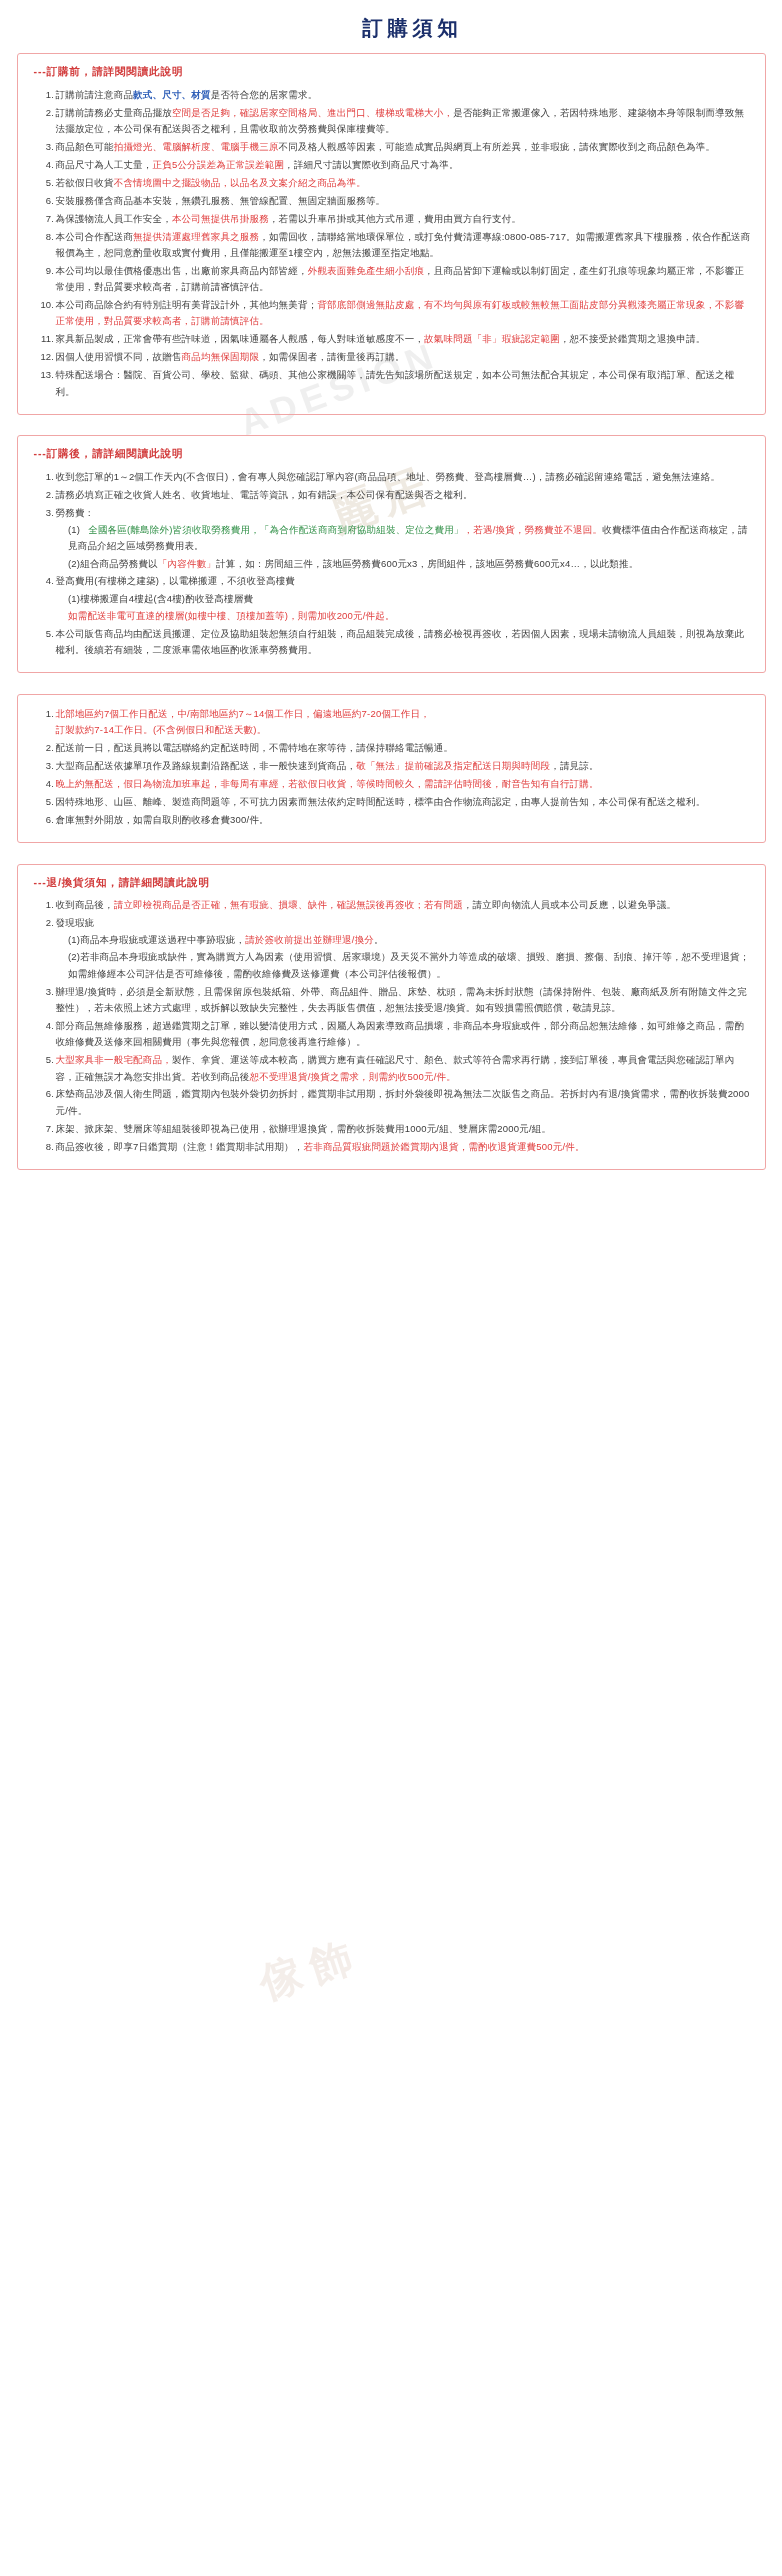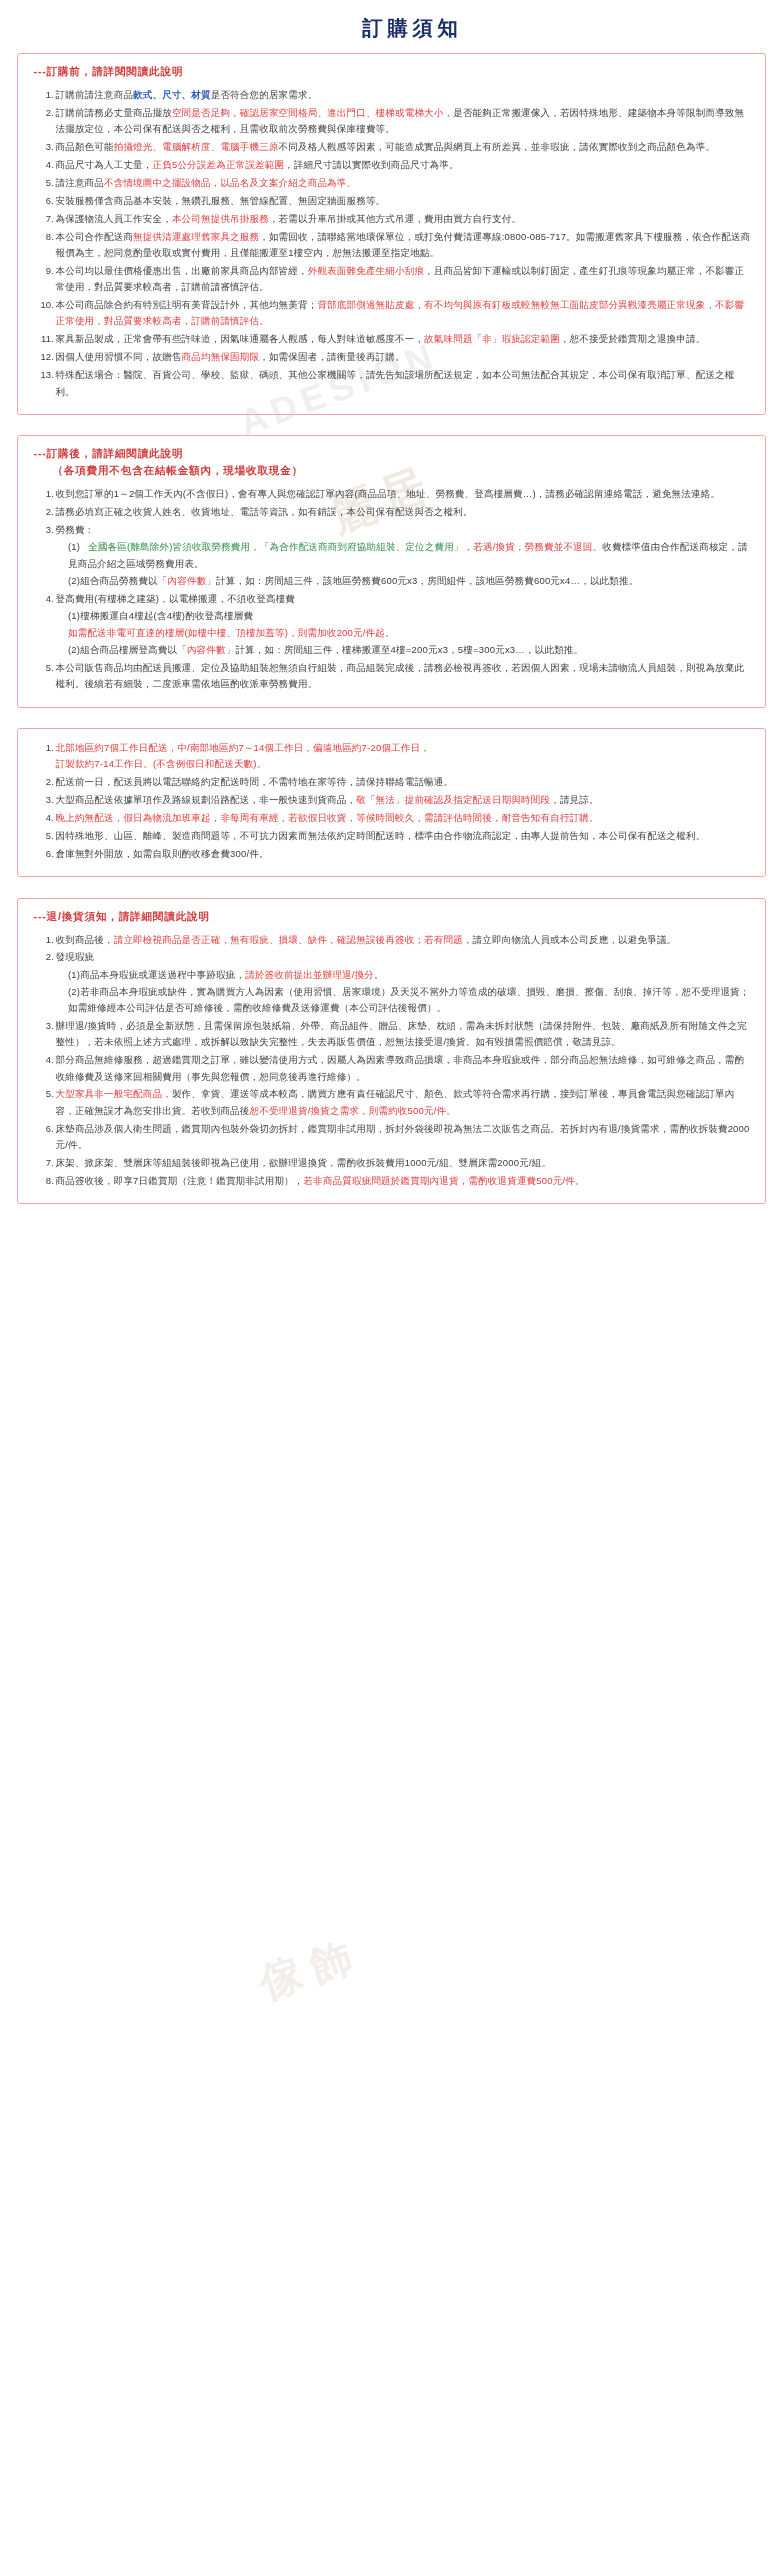--- a/index.html
+++ b/index.html
@@ -125,51 +125,49 @@
 
   <div class="main-title">訂購須知</div>
 
   <div class="panel">
     <div class="panel-head">---訂購前，請詳閱閱讀此說明</div>
     <ol class="list">
       <li><span class="plain">訂購前請注意商品</span><span class="blue bold">款式、尺寸、材質</span><span class="plain">是否符合您的居家需求。</span></li>
       <li><span class="plain">訂購前請務必丈量商品擺放</span><span class="red">空間是否足夠，確認居家空間格局、進出門口、樓梯或電梯大小，</span><span class="plain">是否能夠正常搬運傢入，若因特殊地形、建築物本身等限制而導致無法擺放定位，本公司保有配送與否之權利，且需收取前次勞務費與保庫樓費等。</span></li>
       <li><span class="plain">商品顏色可能</span><span class="red">拍攝燈光、電腦解析度、電腦手機三原</span><span class="plain">不同及格人觀感等因素，可能造成實品與網頁上有所差異，並非瑕疵，請依實際收到之商品顏色為準。</span></li>
       <li><span class="plain">商品尺寸為人工丈量，</span><span class="red">正負5公分誤差為正常誤差範圍</span><span class="plain">，詳細尺寸請以實際收到商品尺寸為準。</span></li>
-      <li><span class="plain">請注意商品</span><span class="red">不含情境圖中之擺設物品，以品名及文案介紹之商品為準。</span></li>
+      <li><span class="plain">若欲假日收貨</span><span class="red">不含情境圖中之擺設物品，以品名及文案介紹之商品為準。</span></li>
       <li><span class="plain">安裝服務僅含商品基本安裝，無鑽孔服務、無管線配置、無固定牆面服務等。</span></li>
       <li><span class="plain">為保護物流人員工作安全，</span><span class="red">本公司無提供吊掛服務</span><span class="plain">，若需以升車吊掛或其他方式吊運，費用由買方自行支付。</span></li>
       <li><span class="plain">本公司合作配送商</span><span class="red">無提供清運處理舊家具之服務</span><span class="plain">，如需回收，請聯絡當地環保單位，或打免付費清運專線:0800-085-717。如需搬運舊家具下樓服務，依合作配送商報價為主，恕同意酌量收取或實付費用，且僅能搬運至1樓空內，恕無法搬運至指定地點。</span></li>
       <li><span class="plain">本公司均以最佳價格優惠出售，出廠前家具商品內部皆經，</span><span class="red">外觀表面難免產生細小刮痕</span><span class="plain">，且商品皆卸下運輸或以制釘固定，產生釘孔痕等現象均屬正常，不影響正常使用，對品質要求較高者，訂購前請審慎評估。</span></li>
       <li><span class="plain">本公司商品除合約有特別註明有美背設計外，其他均無美背；</span><span class="red">背部底部側邊無貼皮處，有不均勻與原有釘板或較無較無工面貼皮部分異觀漆亮屬正常現象，不影響正常使用，對品質要求較高者，訂購前請慎評估。</span></li>
       <li><span class="plain">家具新品製成，正常會帶有些許味道，因氣味通屬各人觀感，每人對味道敏感度不一，</span><span class="red">故氣味問題「非」瑕疵認定範圍</span><span class="plain">，恕不接受於鑑賞期之退換申請。</span></li>
       <li><span class="plain">因個人使用習慣不同，故贈售</span><span class="red">商品均無保固期限</span><span class="plain">，如需保固者，請衡量後再訂購。</span></li>
       <li><span class="plain">特殊配送場合：醫院、百貨公司、學校、監獄、碼頭、其他公家機關等，請先告知該場所配送規定，如本公司無法配合其規定，本公司保有取消訂單、配送之權利。</span></li>
     </ol>
   </div>
 
   <div class="panel">
     <div class="panel-head">---訂購後，請詳細閱讀此說明</div>
-    <div class="panel-subhead">（各項費用不包含在結帳金額內，現場收取現金）</div>
     <ol class="list">
       <li><span class="plain">收到您訂單的1～2個工作天內(不含假日)，會有專人與您確認訂單內容(商品品項、地址、勞務費、登高樓層費…)，請務必確認留連絡電話，避免無法連絡。</span></li>
       <li><span class="plain">請務必填寫正確之收貨人姓名、收貨地址、電話等資訊，如有錯誤，本公司保有配送與否之權利。</span></li>
       <li>
         <span class="plain">勞務費：</span>
         <ul class="sub">
           <li><span class="plain">(1)</span><span class="green">全國各區(離島除外)皆須收取勞務費用，「為合作配送商商到府協助組裝、定位之費用」</span><span class="red">，若遇/換貨，勞務費並不退回。</span><span class="plain">收費標準值由合作配送商核定，請見商品介紹之區域勞務費用表。</span></li>
           <li><span class="plain">(2)</span><span class="plain">組合商品勞務費以</span><span class="red">「內容件數」</span><span class="plain">計算，如：房間組三件，該地區勞務費600元x3，房間組件，該地區勞務費600元x4…，以此類推。</span></li>
         </ul>
       </li>
       <li>
         <span class="plain">登高費用(有樓梯之建築)，以電梯搬運，不須收登高樓費</span>
         <ul class="sub">
           <li><span class="plain">(1)</span><span class="plain">樓梯搬運自4樓起(含4樓)酌收登高樓層費</span></li>
           <li><span class="red">如需配送非電可直達的樓層(如樓中樓、頂樓加蓋等)，則需加收200元/件起。</span></li>
-          <li><span class="plain">(2)</span><span class="plain">組合商品樓層登高費以</span><span class="red">「內容件數」</span><span class="plain">計算，如：房間組三件，樓梯搬運至4樓=200元x3，5樓=300元x3…，以此類推。</span></li>
         </ul>
       </li>
       <li><span class="plain">本公司販售商品均由配送員搬運、定位及協助組裝恕無須自行組裝，商品組裝完成後，請務必檢視再簽收，若因個人因素，現場未請物流人員組裝，則視為放棄此權利。後續若有細裝，二度派車需依地區酌收派車勞務費用。</span></li>
     </ol>
   </div>
 
   <div class="panel">
     <ol class="list">
       <li><span class="red">北部地區約7個工作日配送，中/南部地區約7～14個工作日，偏遠地區約7-20個工作日，</span><br><span class="red">訂製款約7-14工作日。(不含例假日和配送天數)。</span></li>
       <li><span class="plain">配送前一日，配送員將以電話聯絡約定配送時間，不需特地在家等待，請保持聯絡電話暢通。</span></li>

